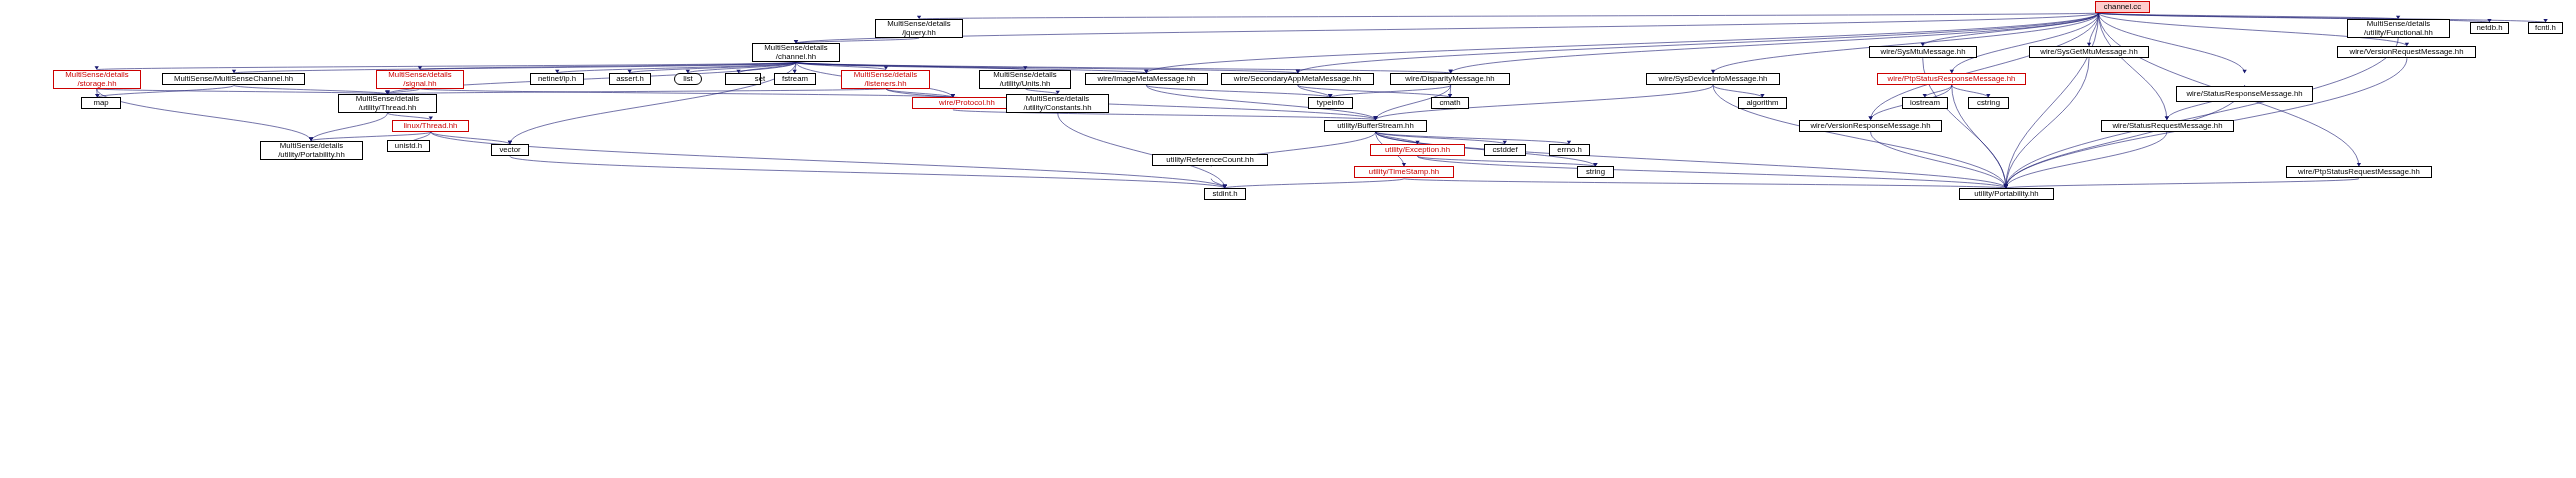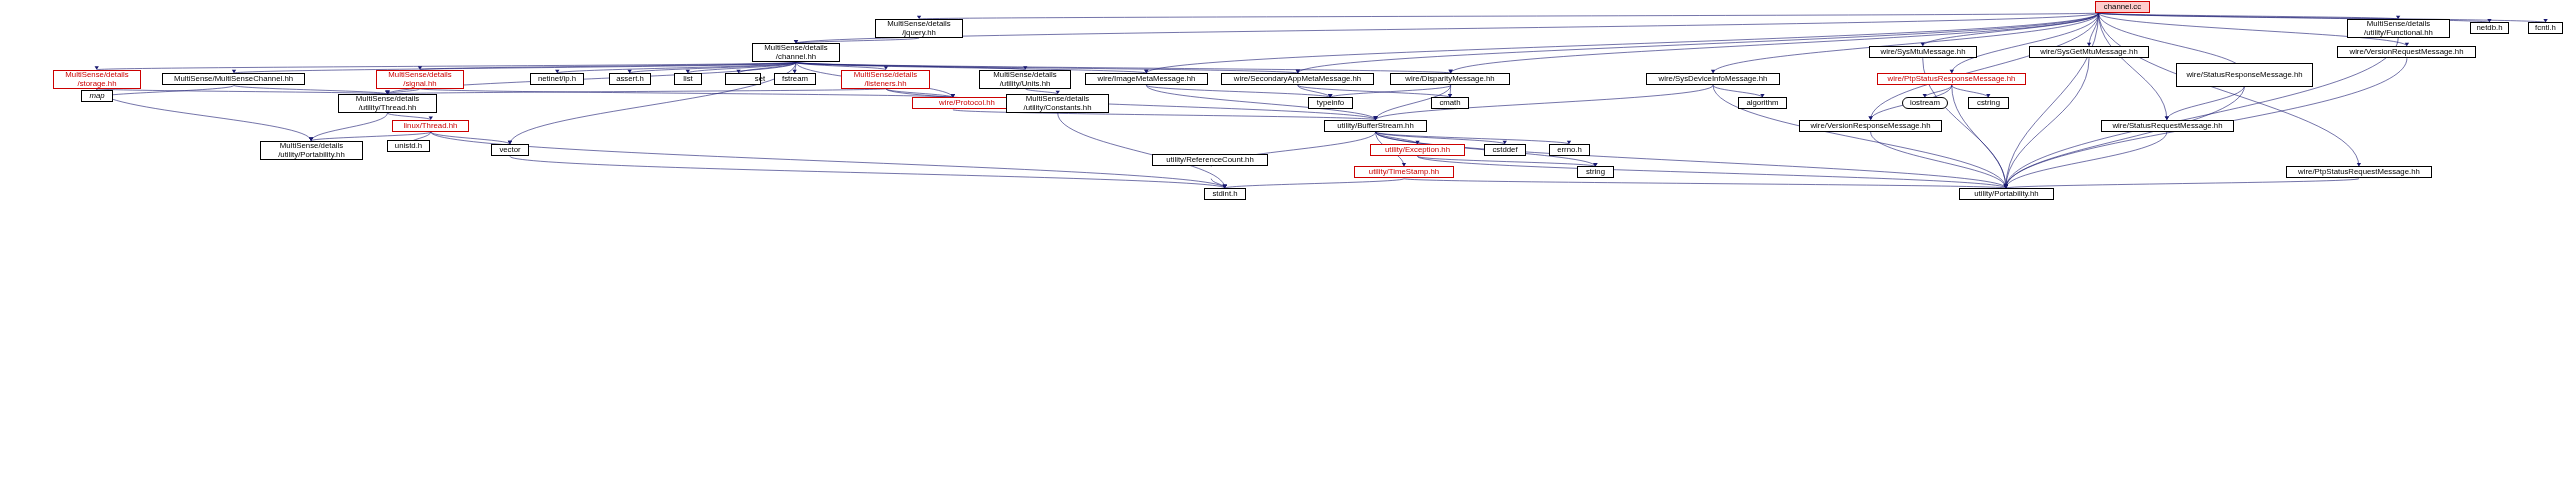--- a/index.html
+++ b/index.html
@@ -248,39 +248,39 @@
     <div class="node" style="left: 2528px; top: 22px; width: 35px; height: 12px;"><span>fcntl.h</span></div>
     <div class="node" style="left: 752px; top: 43px; width: 88px; height: 19px;"><span>MultiSense/details</span><span>/channel.hh</span></div>
     <div class="node" style="left: 1869px; top: 46px; width: 108px; height: 12px;"><span>wire/SysMtuMessage.hh</span></div>
     <div class="node" style="left: 2029px; top: 46px; width: 120px; height: 12px;"><span>wire/SysGetMtuMessage.hh</span></div>
     <div class="node" style="left: 2337px; top: 46px; width: 139px; height: 12px;"><span>wire/VersionRequestMessage.hh</span></div>
     <div class="node red" style="left: 53px; top: 70px; width: 88px; height: 19px;"><span>MultiSense/details</span><span>/storage.hh</span></div>
     <div class="node" style="left: 162px; top: 73px; width: 143px; height: 12px;"><span>MultiSense/MultiSenseChannel.hh</span></div>
     <div class="node red" style="left: 376px; top: 70px; width: 88px; height: 19px;"><span>MultiSense/details</span><span>/signal.hh</span></div>
     <div class="node" style="left: 530px; top: 73px; width: 54px; height: 12px;"><span>netinet/ip.h</span></div>
     <div class="node" style="left: 609px; top: 73px; width: 42px; height: 12px;"><span>assert.h</span></div>
-    <div class="node" style="left: 674px; top: 73px; width: 28px; height: 12px;"><span>list</span></div>
+    <div class="node" style="left: 674px; top: 73px; width: 28px; height: 12px; border-radius: 6px;"><span>list</span></div>
     <div class="node" style="left: 725px; top: 73px; width: 27px; height: 12px; padding-left: 34px;"><span>set</span></div>
     <div class="node" style="left: 774px; top: 73px; width: 42px; height: 12px;"><span>fstream</span></div>
     <div class="node red" style="left: 841px; top: 70px; width: 89px; height: 19px;"><span>MultiSense/details</span><span>/listeners.hh</span></div>
     <div class="node" style="left: 979px; top: 70px; width: 92px; height: 19px;"><span>MultiSense/details</span><span>/utility/Units.hh</span></div>
     <div class="node" style="left: 1085px; top: 73px; width: 123px; height: 12px;"><span>wire/ImageMetaMessage.hh</span></div>
     <div class="node" style="left: 1221px; top: 73px; width: 153px; height: 12px;"><span>wire/SecondaryAppMetaMessage.hh</span></div>
     <div class="node" style="left: 1390px; top: 73px; width: 120px; height: 12px;"><span>wire/DisparityMessage.hh</span></div>
     <div class="node" style="left: 1646px; top: 73px; width: 134px; height: 12px;"><span>wire/SysDeviceInfoMessage.hh</span></div>
     <div class="node red" style="left: 1877px; top: 73px; width: 149px; height: 12px;"><span>wire/PtpStatusResponseMessage.hh</span></div>
-    <div class="node" style="left: 2176px; top: 63px; width: 137px; height: 24px;"><span>wire/StatusResponseMessage.hh</span></div>
-    <div class="node" style="left: 81px; top: 90px; width: 32px; height: 12px; font-style: italic;"><span>map</span></div>
+    <div class="node" style="left: 2176px; top: 86px; width: 137px; height: 16px;"><span>wire/StatusResponseMessage.hh</span></div>
+    <div class="node" style="left: 81px; top: 97px; width: 40px; height: 12px;"><span>map</span></div>
     <div class="node" style="left: 338px; top: 94px; width: 99px; height: 19px;"><span>MultiSense/details</span><span>/utility/Thread.hh</span></div>
     <div class="node red" style="left: 912px; top: 97px; width: 95px; height: 12px; padding-left: 15px;"><span>wire/Protocol.hh</span></div>
     <div class="node" style="left: 1006px; top: 94px; width: 103px; height: 19px;"><span>MultiSense/details</span><span>/utility/Constants.hh</span></div>
     <div class="node" style="left: 1308px; top: 97px; width: 45px; height: 12px;"><span>typeinfo</span></div>
     <div class="node" style="left: 1431px; top: 97px; width: 38px; height: 12px;"><span>cmath</span></div>
     <div class="node" style="left: 1738px; top: 97px; width: 49px; height: 12px;"><span>algorithm</span></div>
-    <div class="node" style="left: 1902px; top: 97px; width: 46px; height: 12px; border-radius: 6px;"><span>iostream</span></div>
+    <div class="node" style="left: 1902px; top: 97px; width: 46px; height: 12px;"><span>iostream</span></div>
     <div class="node" style="left: 1968px; top: 97px; width: 41px; height: 12px;"><span>cstring</span></div>
     <div class="node red" style="left: 392px; top: 120px; width: 77px; height: 12px;"><span>linux/Thread.hh</span></div>
     <div class="node" style="left: 1324px; top: 120px; width: 103px; height: 12px;"><span>utility/BufferStream.hh</span></div>
     <div class="node" style="left: 1799px; top: 120px; width: 143px; height: 12px; text-align: right;"><span>wire/VersionResponseMessage.hh</span></div>
     <div class="node" style="left: 2101px; top: 120px; width: 133px; height: 12px;"><span>wire/StatusRequestMessage.hh</span></div>
     <div class="node" style="left: 260px; top: 141px; width: 103px; height: 19px;"><span>MultiSense/details</span><span>/utility/Portability.hh</span></div>
     <div class="node" style="left: 387px; top: 140px; width: 43px; height: 12px;"><span>unistd.h</span></div>
     <div class="node" style="left: 491px; top: 144px; width: 38px; height: 12px;"><span>vector</span></div>
     <div class="node red" style="left: 1370px; top: 144px; width: 95px; height: 12px;"><span>utility/Exception.hh</span></div>
     <div class="node" style="left: 1484px; top: 144px; width: 42px; height: 12px;"><span>cstddef</span></div>

